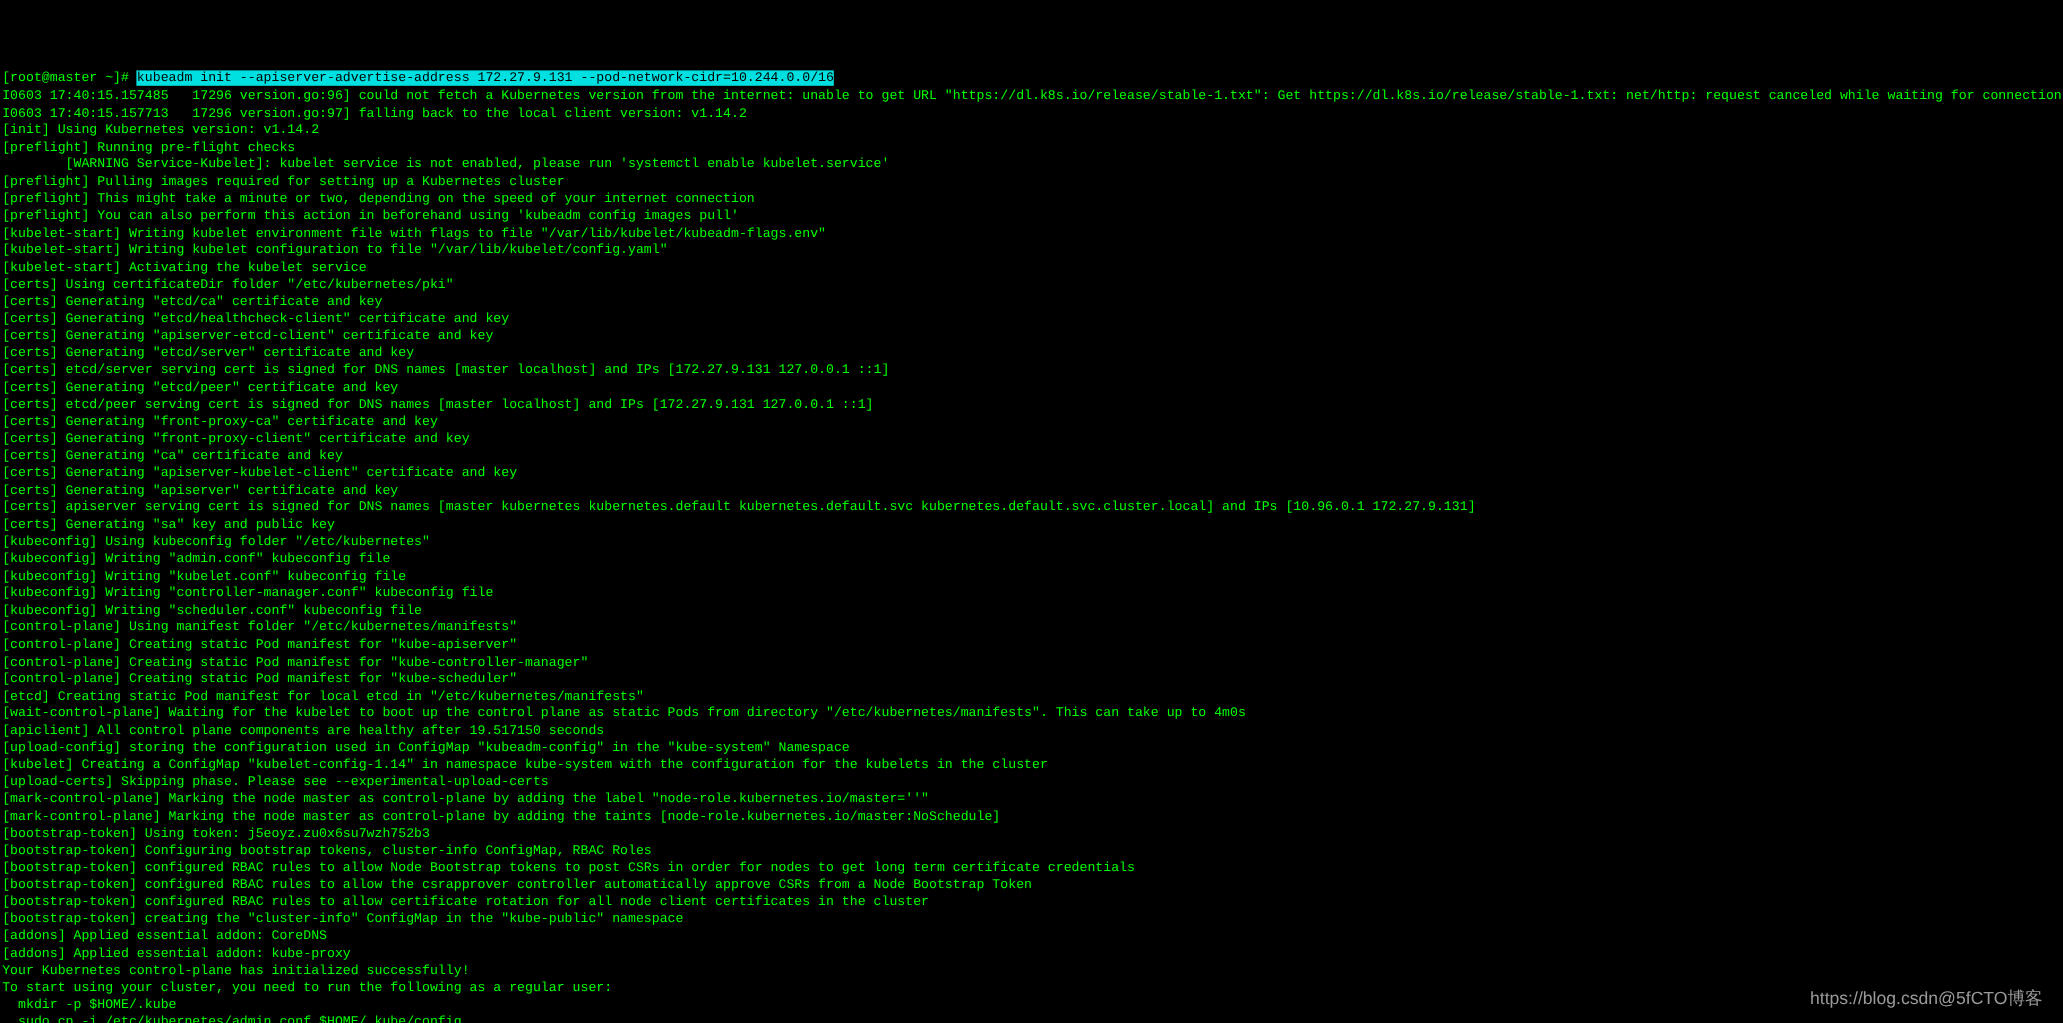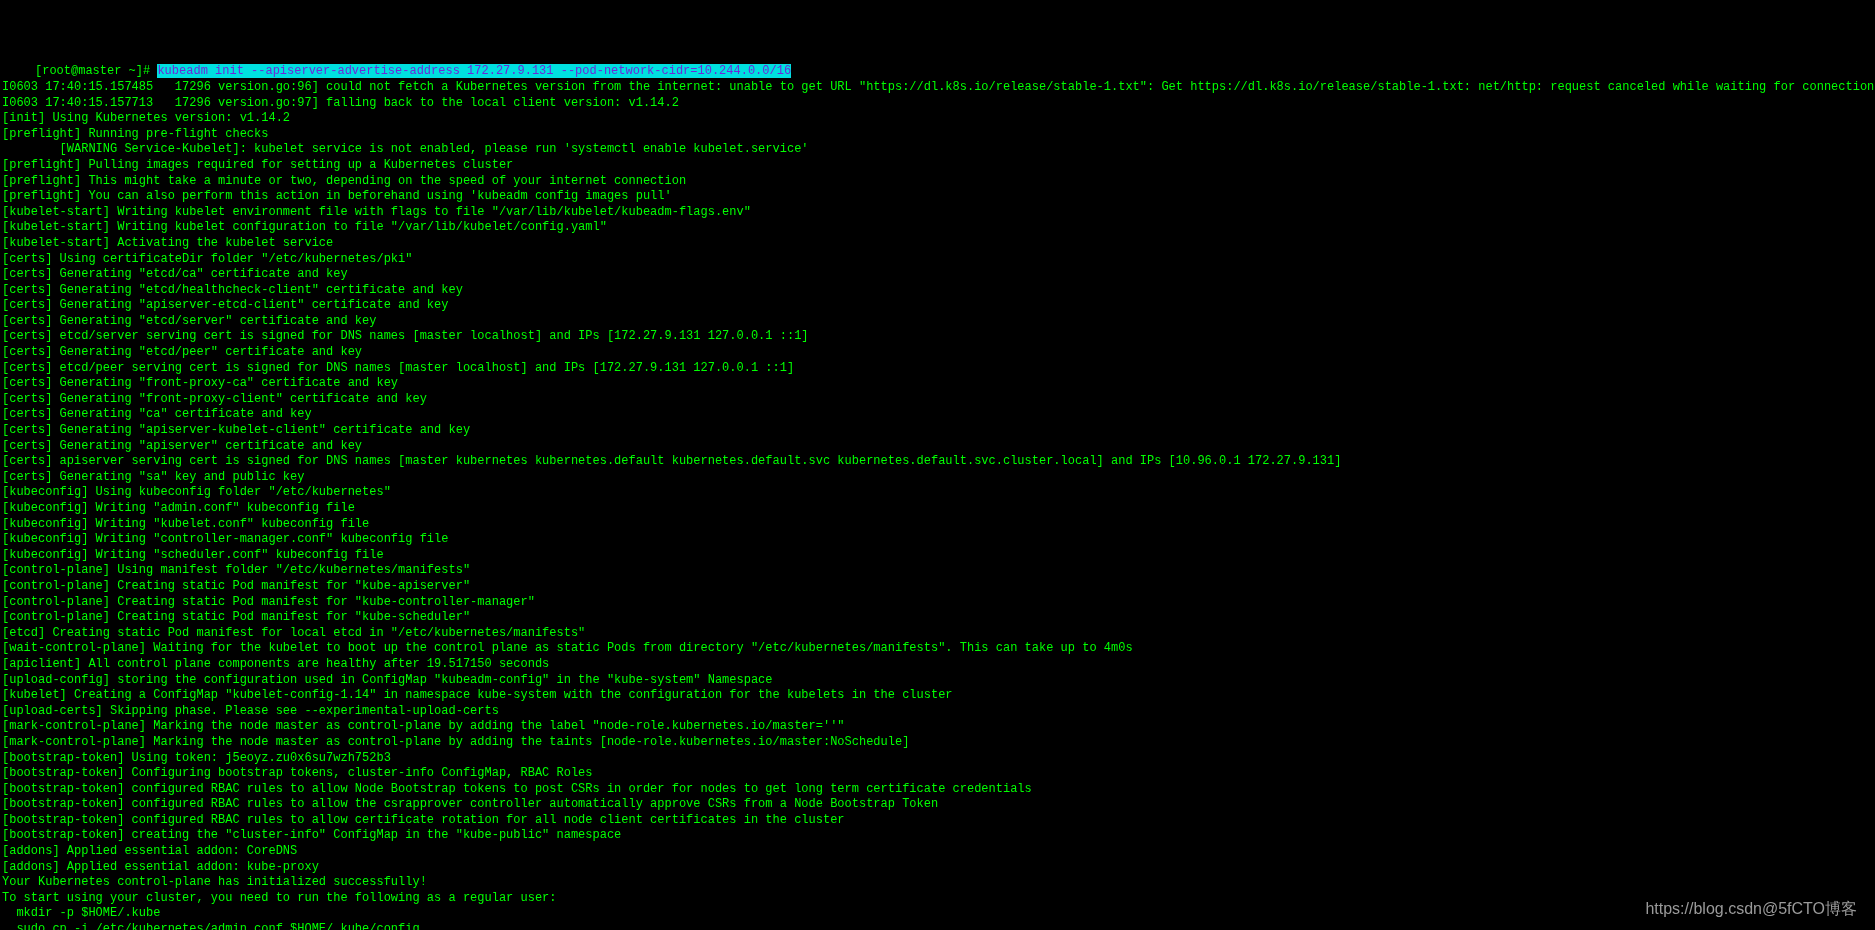--- a/index.html
+++ b/index.html
@@ -10,24 +10,24 @@
       line-height: 1.3;
       color: #00ff00;
       white-space: pre;
       padding: 2px;
       width: 1875px;
       height: 930px;
       overflow: hidden;
       position: relative;
     }
     .term-line { display: block; }
-    .prompt-user { color: #00ff00; margin-left: 33px; }
+    .prompt-user { color: #00ff00; }
     .cmd-highlight {
       background: #00e0e0;
-      color: #6d28d9;
+      color: #000000;
     }
     .watermark {
       position: absolute;
       right: 18px;
       bottom: 10px;
       color: #9a9a9a;
       font-family: sans-serif;
       font-size: 16px;
     }
   </style>

